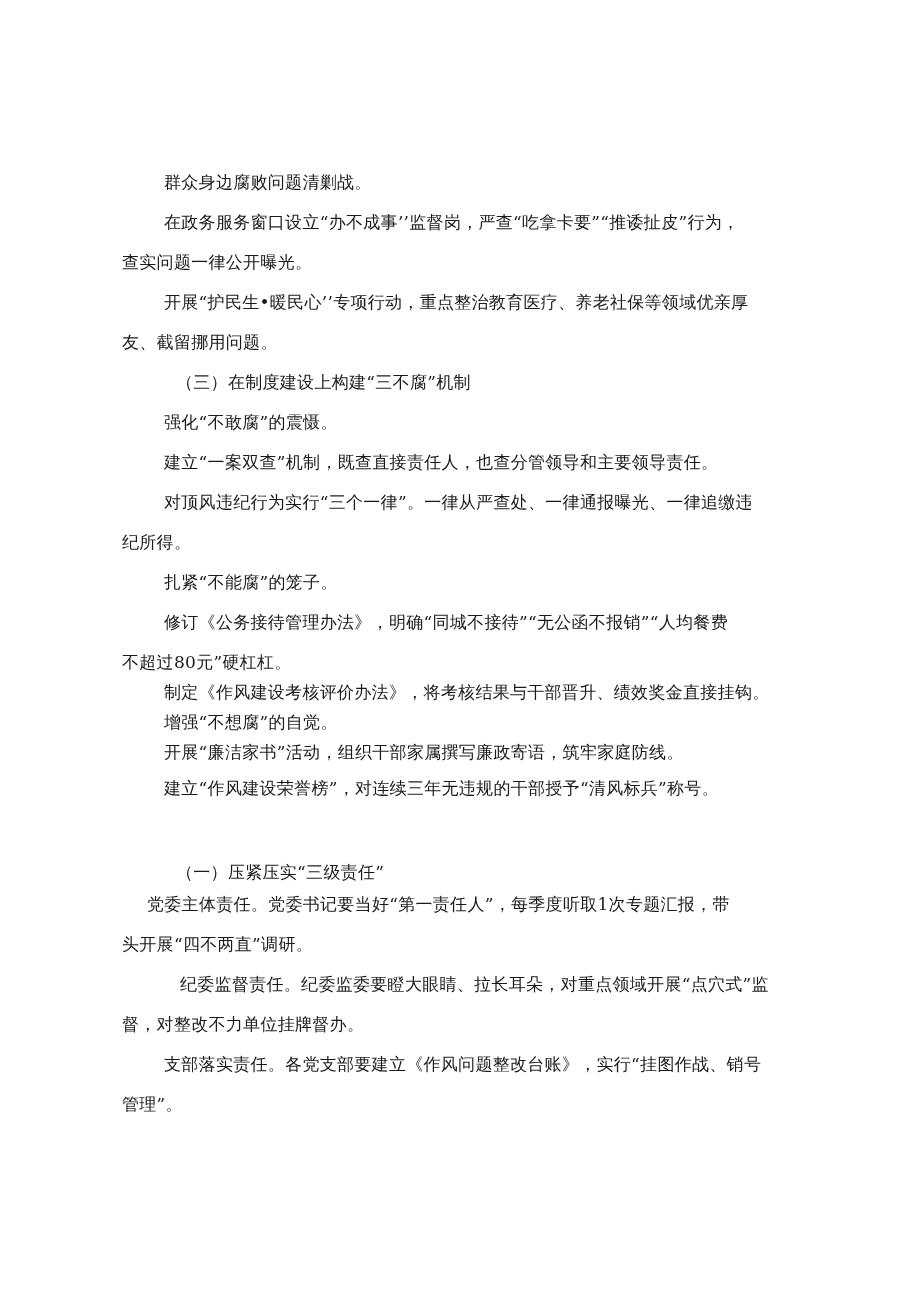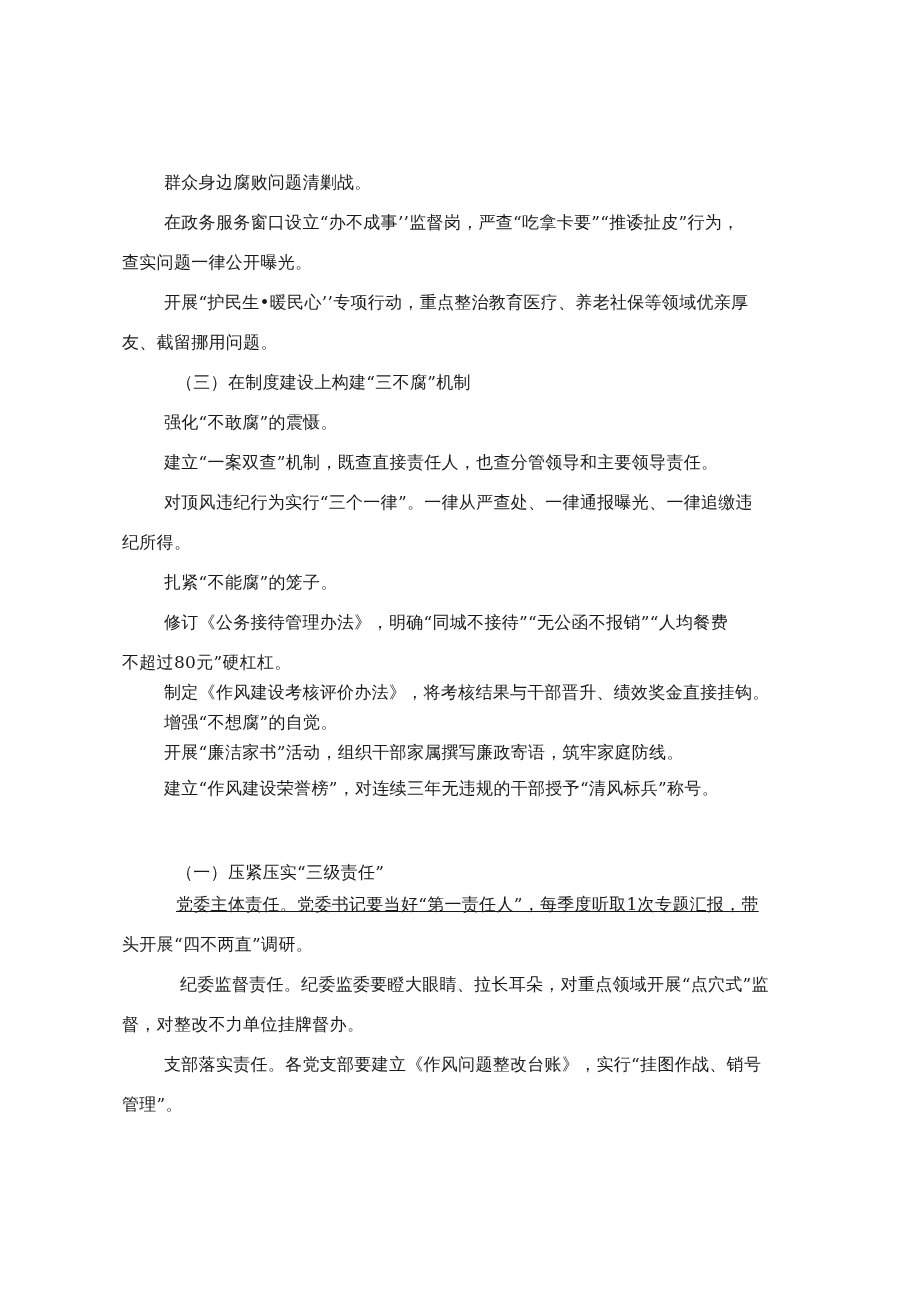--- a/index.html
+++ b/index.html
@@ -25,19 +25,19 @@
   <div class="line" style="left:164px;top:491px;">对顶风违纪行为实行“三个一律”。一律从严查处、一律通报曝光、一律追缴违</div>
   <div class="line" style="left:122px;top:531px;">纪所得。</div>
   <div class="line" style="left:164px;top:571px;">扎紧“不能腐”的笼子。</div>
   <div class="line" style="left:164px;top:611px;">修订《公务接待管理办法》，明确“同城不接待”“无公函不报销”“人均餐费</div>
   <div class="line" style="left:122px;top:651px;">不超过80元”硬杠杠。</div>
   <div class="line" style="left:164px;top:681px;">制定《作风建设考核评价办法》，将考核结果与干部晋升、绩效奖金直接挂钩。</div>
   <div class="line" style="left:164px;top:711px;">增强“不想腐”的自觉。</div>
   <div class="line" style="left:164px;top:741px;">开展“廉洁家书”活动，组织干部家属撰写廉政寄语，筑牢家庭防线。</div>
   <div class="line" style="left:164px;top:777px;">建立“作风建设荣誉榜”，对连续三年无违规的干部授予“清风标兵”称号。</div>
   <div class="line" style="left:176px;top:855px;margin-top:6px;">（一）压紧压实“三级责任”</div>
-  <div class="line" style="left:176px;top:893px;text-decoration:underline;">党委主体责任。党委书记要当好“第一责任人”，每季度听取1次专题汇报，带</div>
+  <div class="line" style="left:147px;top:893px;">党委主体责任。党委书记要当好“第一责任人”，每季度听取1次专题汇报，带</div>
   <div class="line" style="left:122px;top:933px;">头开展“四不两直”调研。</div>
   <div class="line" style="left:180px;top:973px;">纪委监督责任。纪委监委要瞪大眼睛、拉长耳朵，对重点领域开展“点穴式”监</div>
   <div class="line" style="left:122px;top:1013px;">督，对整改不力单位挂牌督办。</div>
   <div class="line" style="left:164px;top:1053px;">支部落实责任。各党支部要建立《作风问题整改台账》，实行“挂图作战、销号</div>
   <div class="line" style="left:122px;top:1093px;">管理”。</div>
 </div>
 
 </body></html>

